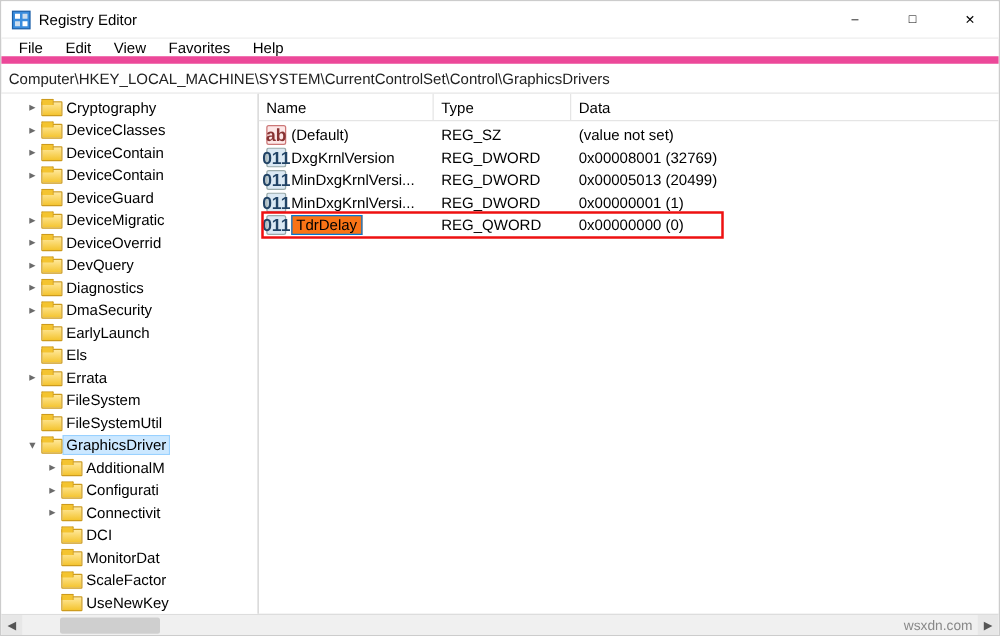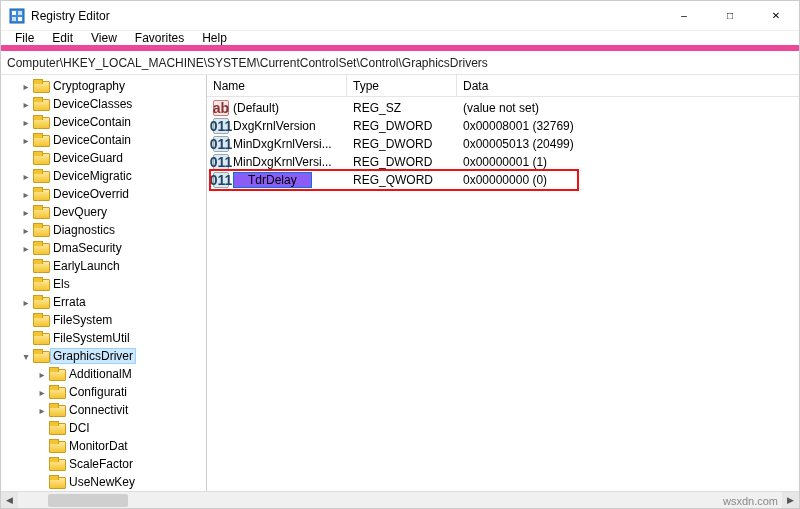--- a/index.html
+++ b/index.html
@@ -153,22 +153,22 @@
     display:inline-flex; align-items:center; justify-content:center;
     font-size: 14px; font-weight:bold;
     border: 1px solid #9aa;
     background: #dbe9f4;
     color: #246;
     border-radius: 2px;
   }
   .val-ico.sz { background:#fde7e7; border-color:#c77; color:#833; }
   .row.editing .nmtext {
     border: 1px solid #0078d7;
-    background: #8b5cf6;
-    padding: 0 14px;
+    background: #f97316;
+    padding: 0 3px;
   }
   .highlight-box {
     position: absolute;
     border: 2px solid #e11;
     pointer-events: none;
   }
   
   .hscroll {
     height: 17px;
     background: #f0f0f0;

